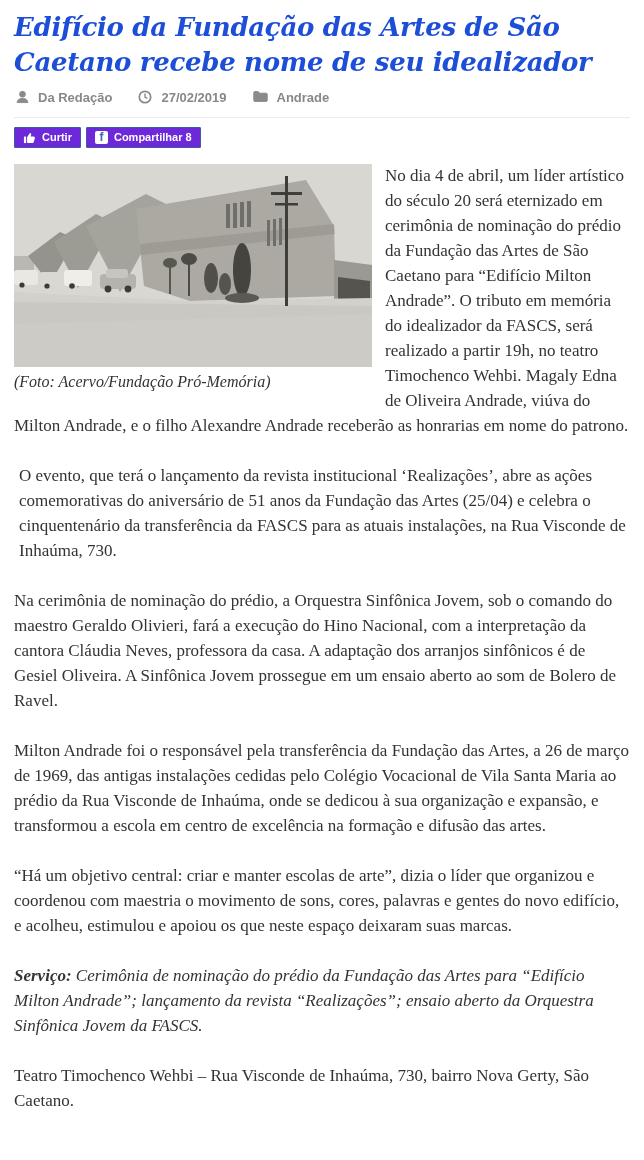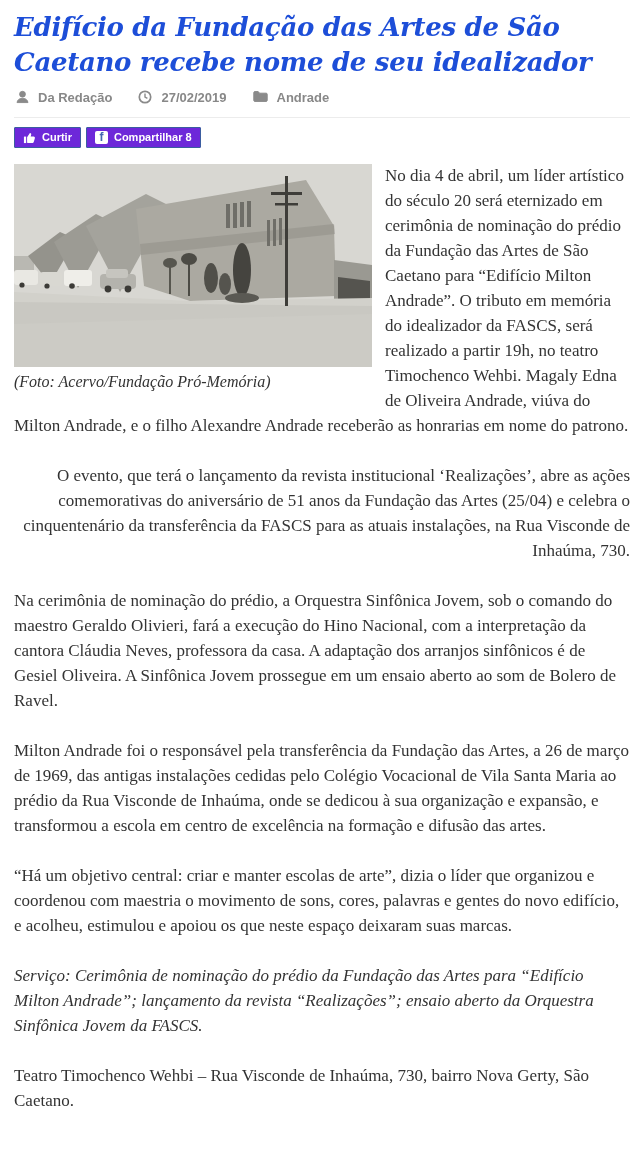--- a/index.html
+++ b/index.html
@@ -47,23 +47,23 @@
   
   .article-body{font-size:17px;line-height:25px;color:#333;}
   .article-body p{margin:0 0 25px 0;}
   .photo-figure{float:left;width:358px;margin:1px 13px 14px 0;}
   .photo{width:358px;height:203px;overflow:hidden;background:#d8d7d2;}
   .photo svg{display:block;}
   figcaption{
     font-style:italic;font-size:16px;line-height:23px;color:#333;
     margin:3px 0 3px 0;
   }
-  .indent-sm{padding-left:5px;text-align:right;}
+  .indent-sm{padding-left:5px;}
   .servico{font-style:italic;}
-  .servico .servico-label{font-weight:400;}
+  .servico .servico-label{font-weight:700;}
   .event-time{font-weight:700;padding-left:5px;}
 </style>
 </head>
 <body>
 
 <div class="page">
 
   <h1 class="title">Edifício da Fundação das Artes de São Caetano recebe nome de seu idealizador</h1>
 
   <div class="meta">

